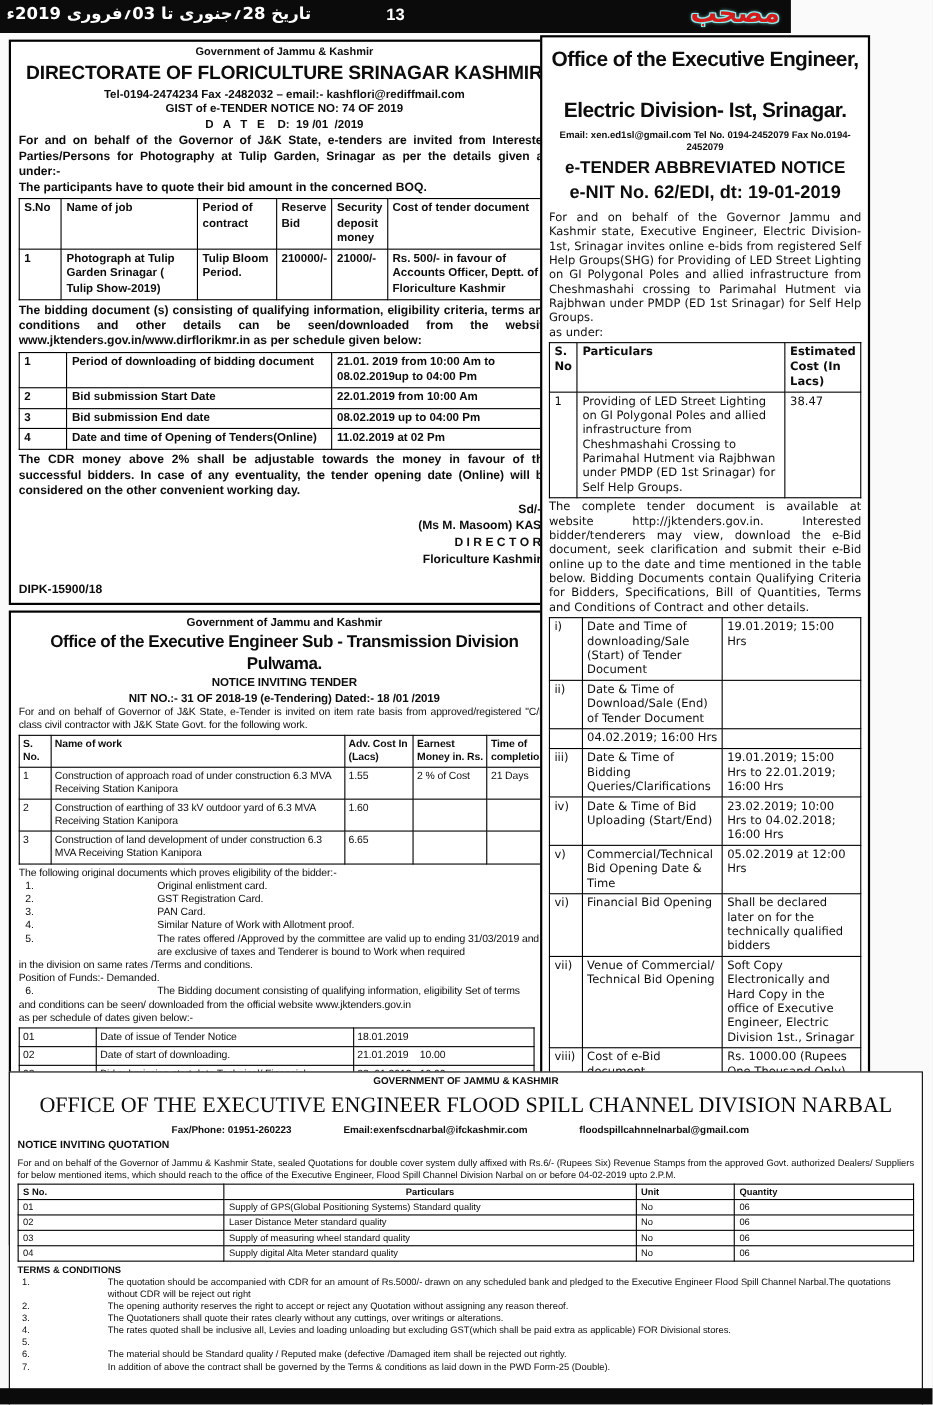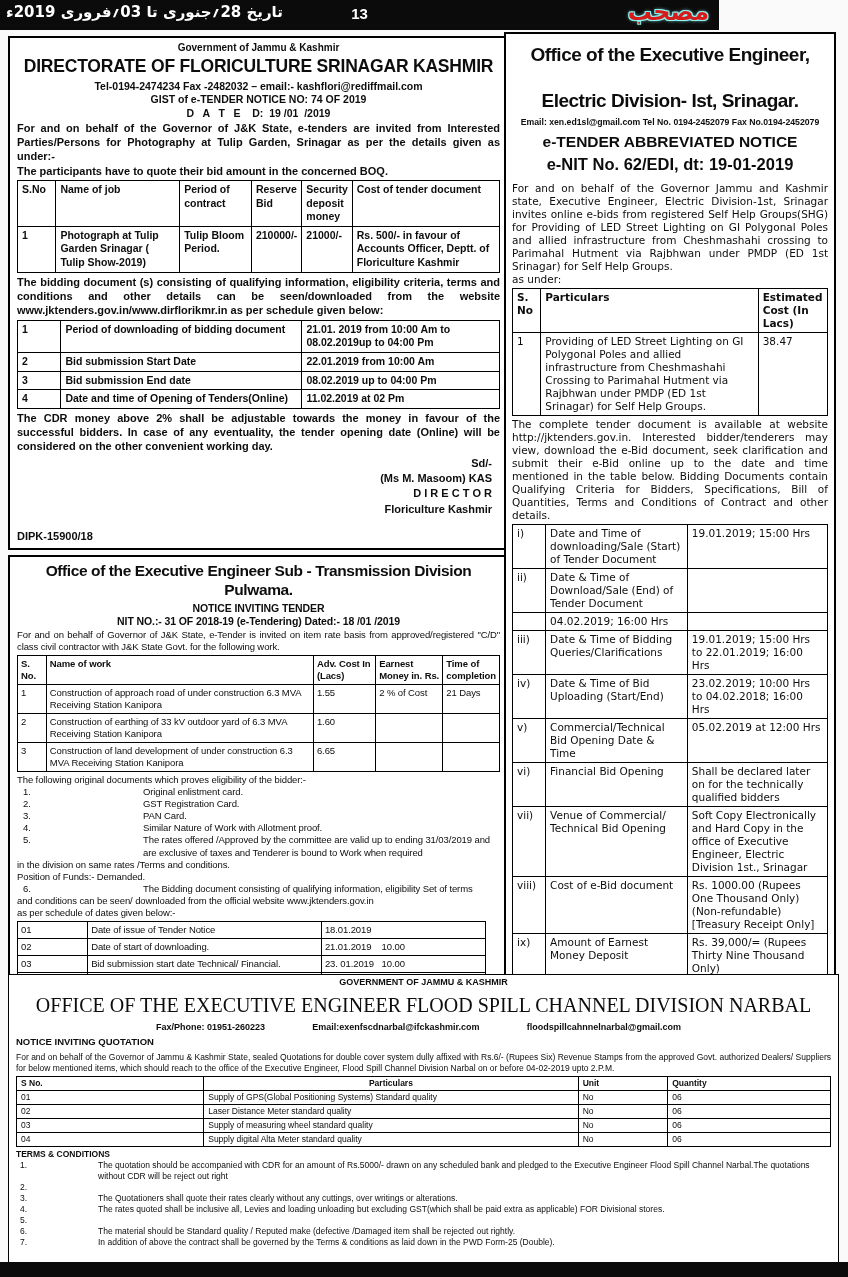--- a/index.html
+++ b/index.html
@@ -8,21 +8,21 @@
   .topbar{position:absolute;top:0;left:0;width:719px;height:30px;background:#0b0b0b;}
   .mh-date{position:absolute;left:6px;top:3px;color:#fff;font-family:"DejaVu Sans",sans-serif;font-size:15px;font-weight:bold;direction:rtl;}
   .mh-page{position:absolute;left:0;top:5px;width:100%;text-align:center;color:#fff;font-weight:bold;font-size:15px;}
   .mh-logo{position:absolute;right:10px;top:-2px;font-family:"DejaVu Sans",sans-serif;font-size:24px;font-weight:bold;color:#d81a1a;direction:rtl;
     text-shadow:0 0 2px #8ff0ef,0 0 4px #8ff0ef,1px 1px 0 #8ff0ef,-1px -1px 0 #8ff0ef,1px -1px 0 #8ff0ef,-1px 1px 0 #8ff0ef;}
   
   .box{background:#fff;border:2px solid #000;box-sizing:border-box;}
   .col-left{position:absolute;left:8px;top:36px;width:501px;}
   .flori{min-height:464px;padding:3px 7px 4px;font-size:11px;line-height:1.3;font-weight:bold;}
   .pulwama{margin-top:5px;min-height:461px;padding:3px 7px 4px;font-size:9.5px;line-height:1.27;letter-spacing:-0.1px;}
-  .col-right{position:absolute;left:504px;top:32px;width:332px;}
+  .col-right{position:absolute;left:491px;top:32px;width:300px;}
   .electric{min-height:936px;padding:4px 6px;font-family:"DejaVu Sans",sans-serif;font-size:10.5px;line-height:1.24;}
   .narbal{position:absolute;left:8px;top:974px;width:831px;min-height:284px;border-width:1px;padding:2px 7px 3px;font-size:8.5px;line-height:1.3;}
   .botbar{position:absolute;left:0;top:1262px;width:848px;height:15px;background:#0b0b0b;}
   
   .c{text-align:center;}
   .just{text-align:justify;}
   .pre{white-space:pre-wrap;}
   table{border-collapse:collapse;width:100%;}
   td,th{border:1px solid #000;vertical-align:top;text-align:left;}
   
@@ -156,20 +156,21 @@
       <div class="sig">
         <div>Sd/-</div>
         <div>(Ms M. Masoom) KAS</div>
         <div>D I R E C T O R</div>
         <div>Floriculture Kashmir</div>
       </div>
       <div class="dipk">DIPK-15900/18</div>
     </section>
 
     <section class="box pulwama">
+      <div class="pul-govt">Government of Jammu and Kashmir</div>
       <div class="pul-title">Office of the Executive Engineer Sub - Transmission Division Pulwama.</div>
       <div class="pul-sub">NOTICE INVITING TENDER</div>
       <div class="pul-sub">NIT NO.:- 31     OF  2018-19  (e-Tendering) Dated:- 18 /01 /2019</div>
       <div class="just">For and on behalf of Governor of J&amp;K State, e-Tender is invited on item rate basis from approved/registered "C/D" class civil contractor with J&amp;K State Govt. for the following work.</div>
       <table>
         <colgroup>
             <col style="width:6%">
             <col style="width:56%">
             <col style="width:13%">
             <col style="width:14%">
@@ -440,20 +441,21 @@
           </tr>
         </tbody>
       </table>
     <div class="nb-terms-h">TERMS &amp; CONDITIONS</div>
     <div class="numline">
       <span class="num">1.</span>
       <span>The quotation should be accompanied with CDR for an amount of Rs.5000/- drawn on any scheduled bank and pledged to the Executive Engineer Flood Spill Channel Narbal.The quotations without CDR will be reject out right</span>
     </div>
     <div class="numline">
       <span class="num">2.</span>
+      <span>The opening authority reserves the right to accept or reject any Quotation without assigning any reason thereof.</span>
     </div>
     <div class="numline">
       <span class="num">3.</span>
       <span>The Quotationers shall quote their rates clearly without any cuttings, over writings or alterations.</span>
     </div>
     <div class="numline">
       <span class="num">4.</span>
       <span>The rates quoted shall be inclusive all, Levies and loading unloading but excluding GST(which shall be paid extra as applicable) FOR Divisional stores.</span>
     </div>
     <div class="numline">

